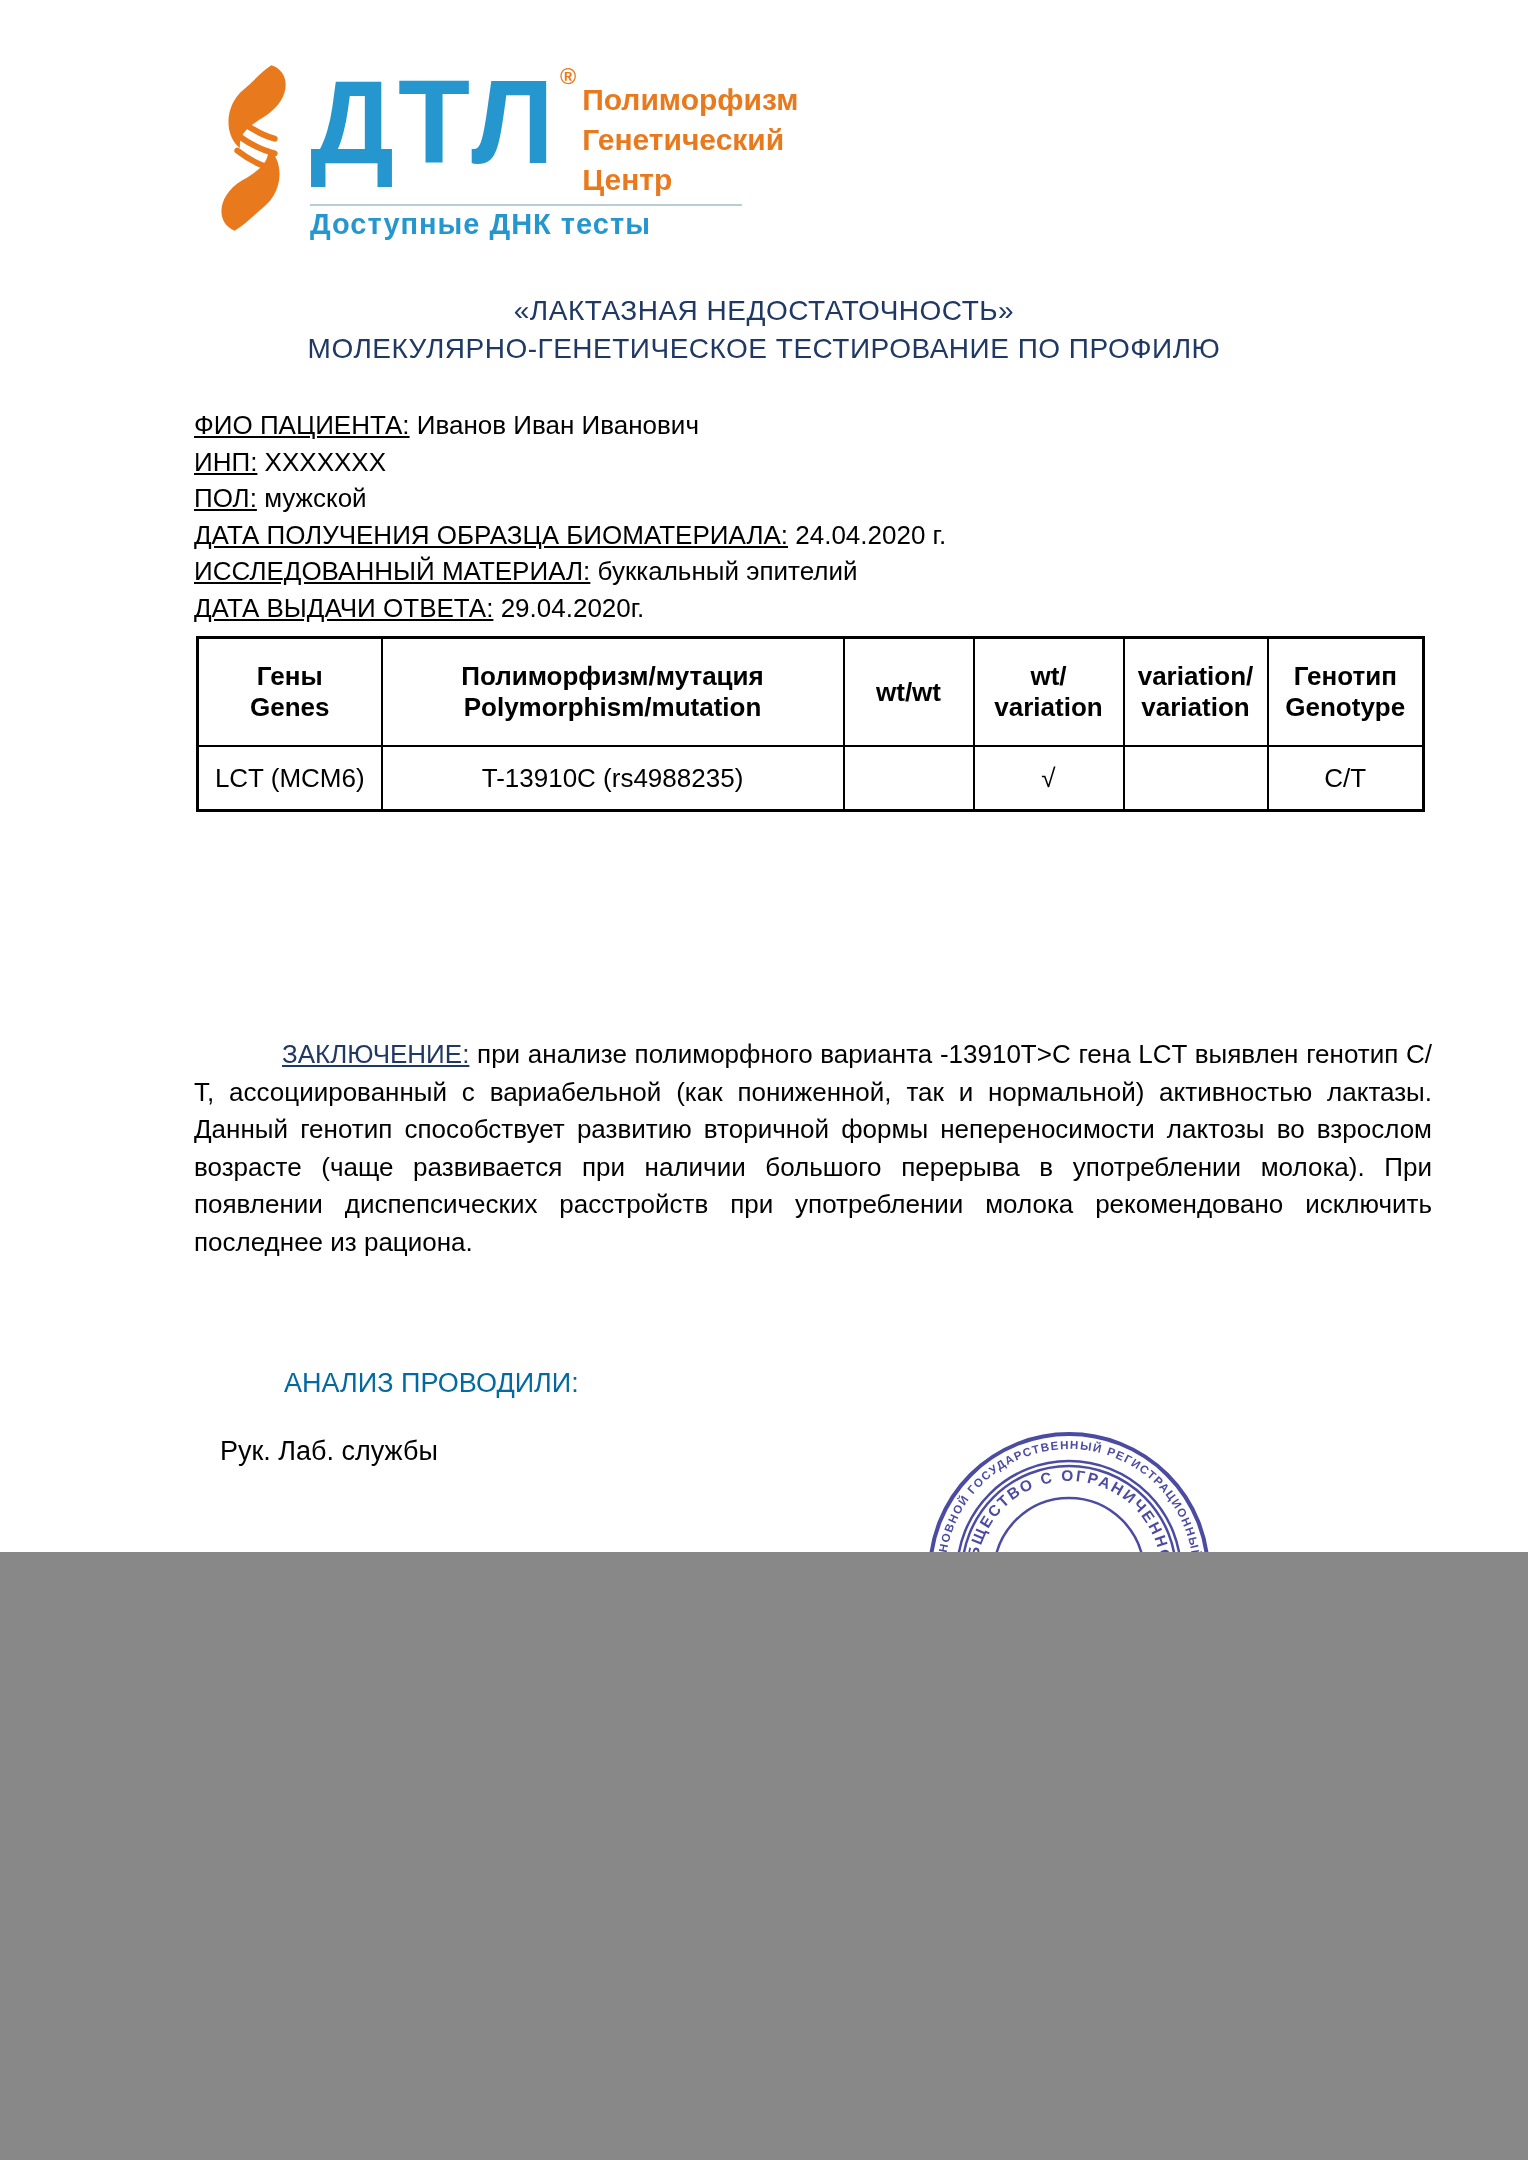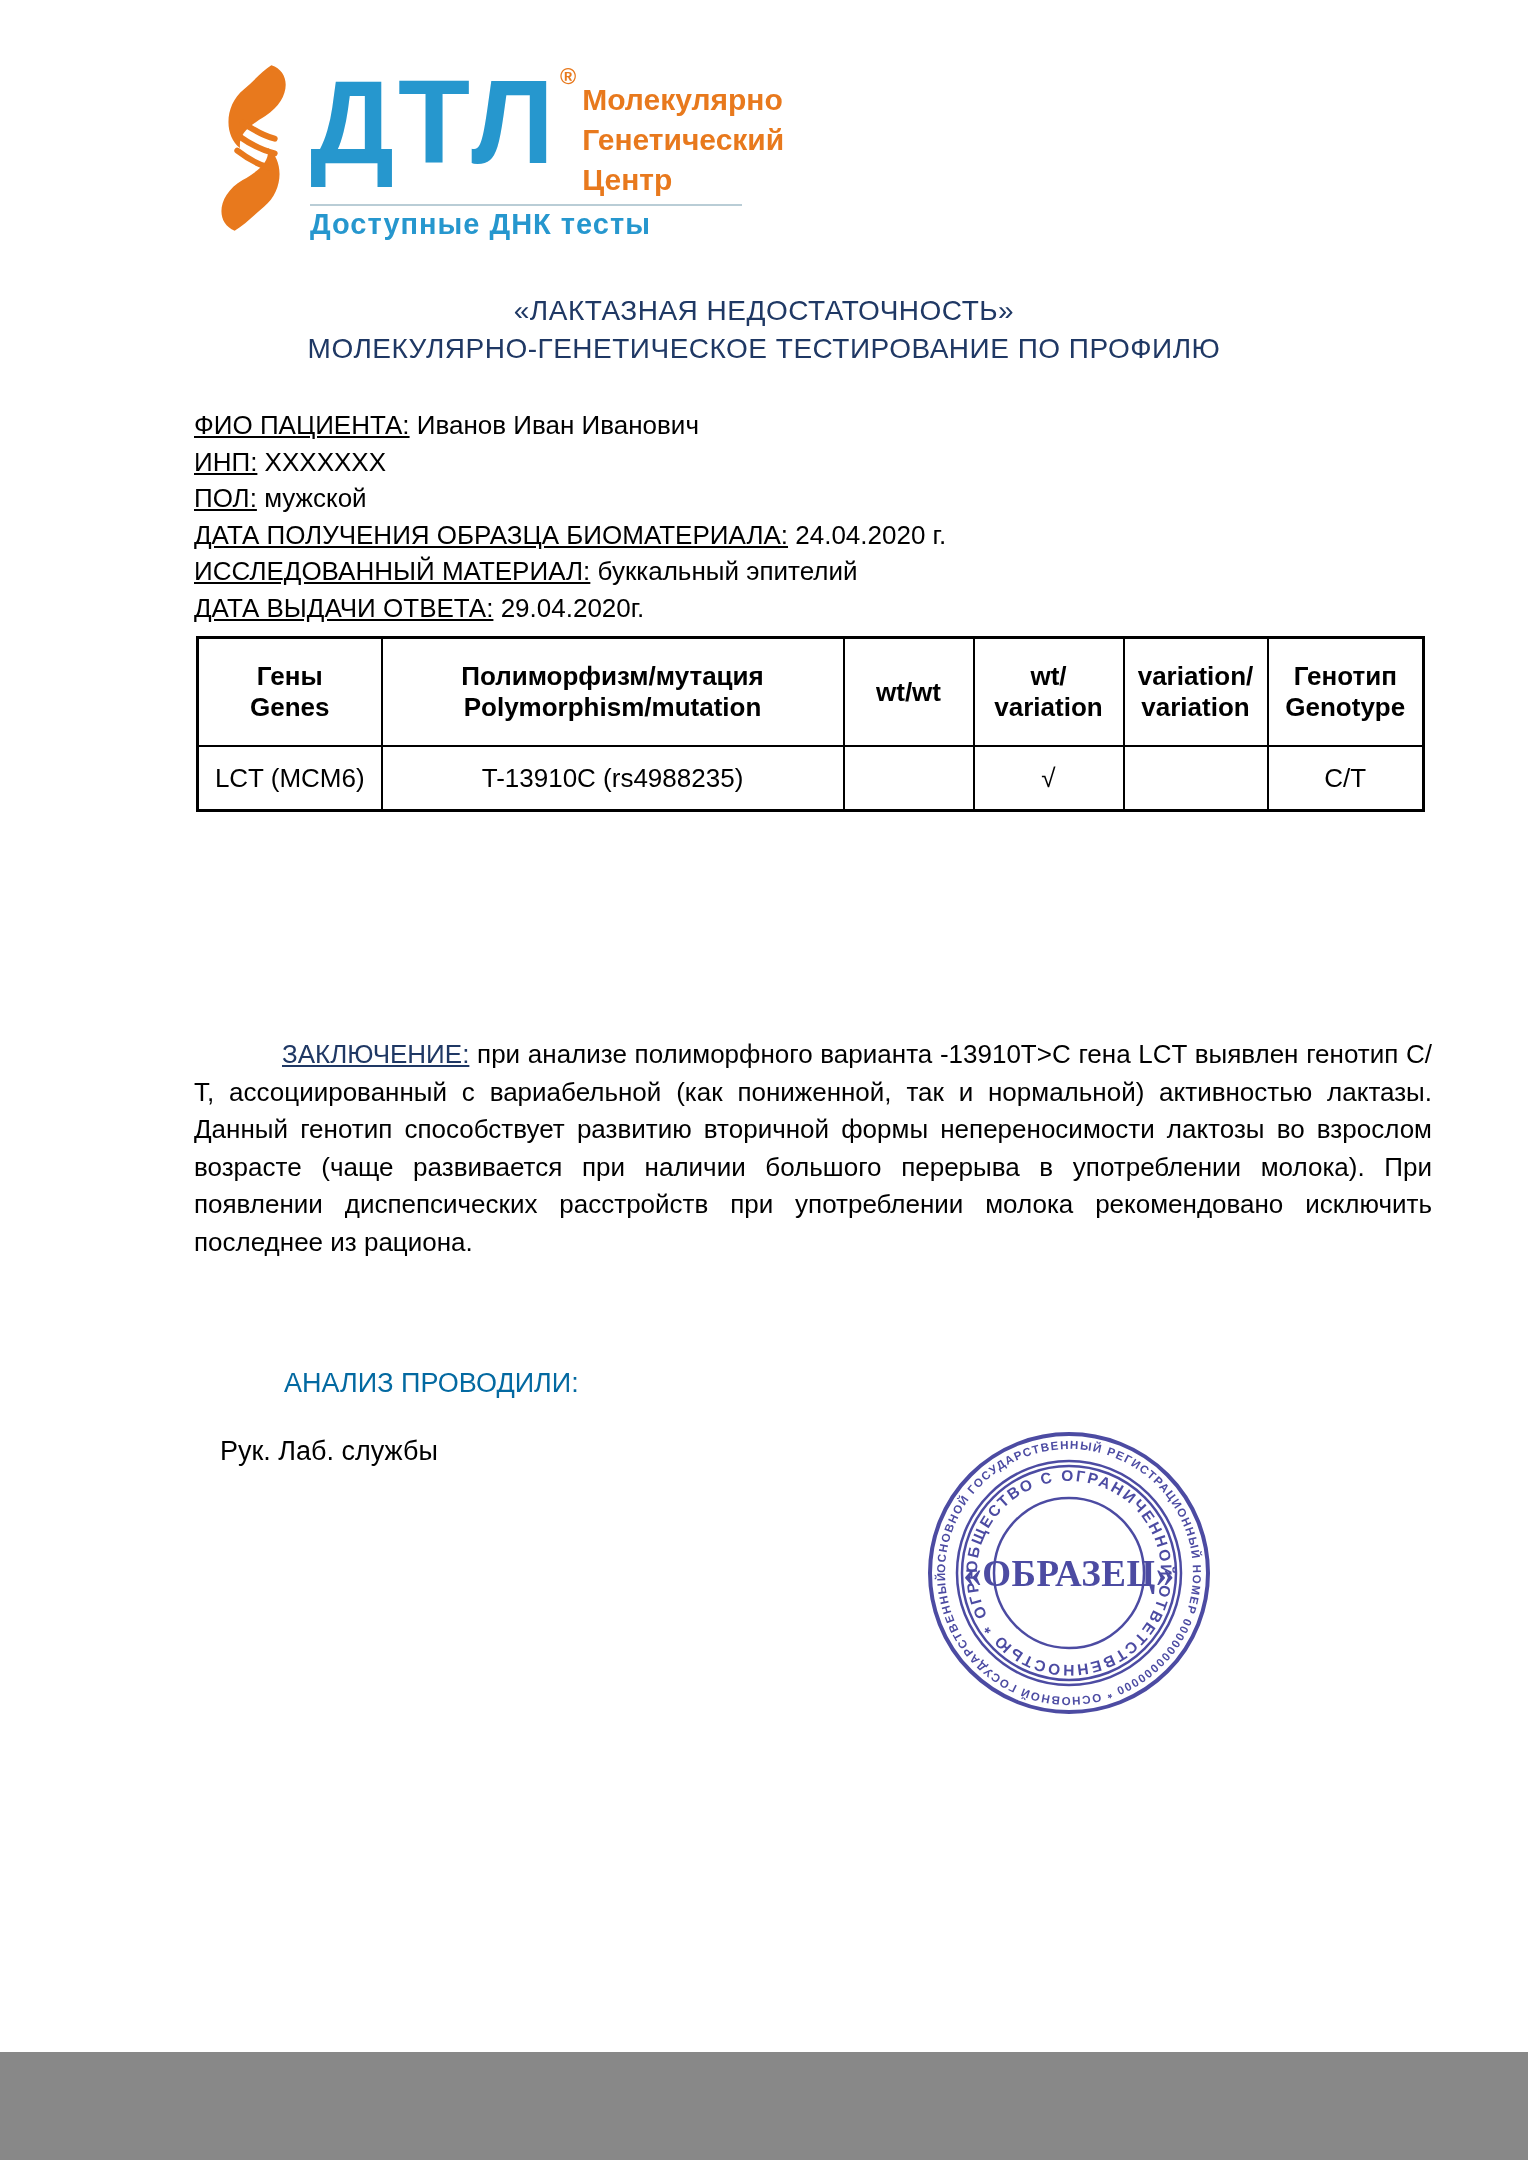--- a/index.html
+++ b/index.html
@@ -1,18 +1,18 @@
 <!DOCTYPE html>
 <html lang="ru"><head>
 <meta charset="utf-8">
 <style>
   html,body{margin:0;padding:0;background:#888;}
   .page{
     position:relative;
-    width:1528px;height:2052px;
+    width:1528px;height:1552px;
     margin:0 auto;
     background:#ffffff;
     font-family:"Liberation Sans", sans-serif;
     color:#000;
     overflow:hidden;
   }
 
   
   .logo{position:absolute;left:208px;top:58px;display:flex;align-items:flex-start;}
   .helix{width:100px;height:180px;flex:0 0 auto;}
@@ -92,21 +92,21 @@
         <path d="M52,92 C70,104 84,112 100,116"></path>
         <path d="M46,112 C66,126 82,134 100,138"></path>
         <path d="M44,134 C62,148 78,156 94,160"></path>
       </g>
     </svg>
     <div class="logo-text">
       <div class="logo-row">
         <span class="brand">ДТЛ</span>
         <span class="reg">®</span>
         <div class="tagline">
-          <div>Молекулярно</div>
+          <div>Полиморфизм</div>
           <div>Генетический</div>
           <div>Центр</div>
         </div>
       </div>
       <div class="logo-rule"></div>
       <div class="logo-subtitle">Доступные ДНК тесты</div>
     </div>
   </header>
 
   <div class="doc-title">

